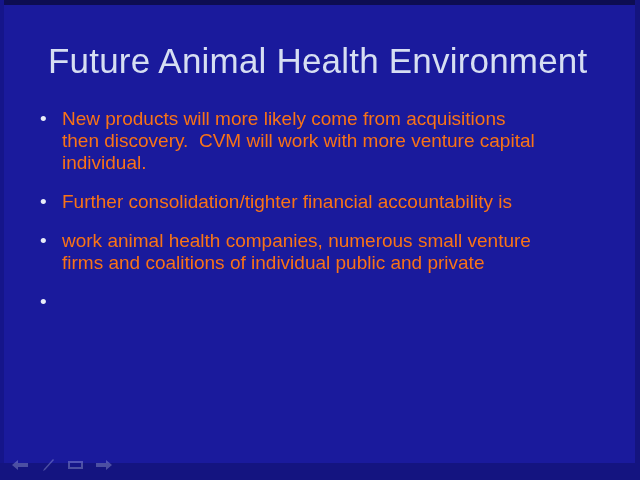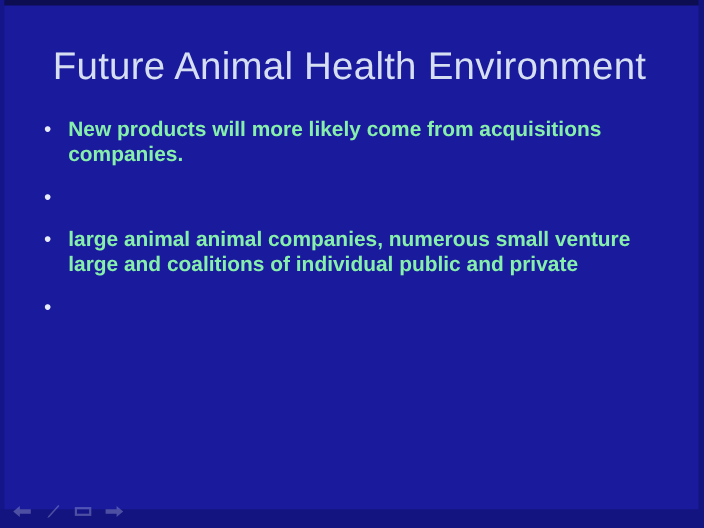--- a/index.html
+++ b/index.html
@@ -71,24 +71,23 @@
     width: 26px;
     color: #e8ecf8;
     font-size: 19px;
     line-height: 22px;
     text-align: left;
     padding-left: 4px;
     box-sizing: border-box;
   }
   .bullet-text {
     flex: 1 1 auto;
-    color: #86efac;
+    color: #f97316;
     font-size: 19px;
     line-height: 22px;
-    font-weight: bold;
   }
   .bullet-text .ln {
     display: block;
     white-space: pre;
   }
 
   #slideshow-toolbar {
     position: absolute;
     left: 10px;
     bottom: 8px;
@@ -117,35 +116,37 @@
   <div id="edge-bottom-band"></div>
 
   <div id="slide-title">Future Animal Health Environment</div>
 
   <div id="bullet-list">
 
     <div class="bullet-row">
       <span class="bullet-marker">•</span>
       <span class="bullet-text">
         <span class="ln">New products will more likely come from acquisitions</span>
-        <span class="ln">companies.</span>
+        <span class="ln">then discovery.  CVM will work with more venture capital</span>
+        <span class="ln">individual.</span>
       </span>
     </div>
 
     <div class="bullet-row">
       <span class="bullet-marker">•</span>
       <span class="bullet-text">
+        <span class="ln">Further consolidation/tighter financial accountability is</span>
       </span>
     </div>
 
     <div class="bullet-row">
       <span class="bullet-marker">•</span>
       <span class="bullet-text">
-        <span class="ln">large animal animal companies, numerous small venture</span>
-        <span class="ln">large and coalitions of individual public and private</span>
+        <span class="ln">work animal health companies, numerous small venture</span>
+        <span class="ln">firms and coalitions of individual public and private</span>
       </span>
     </div>
 
     <div class="bullet-row">
       <span class="bullet-marker">•</span>
       <span class="bullet-text">
       </span>
     </div>
 
   </div>

